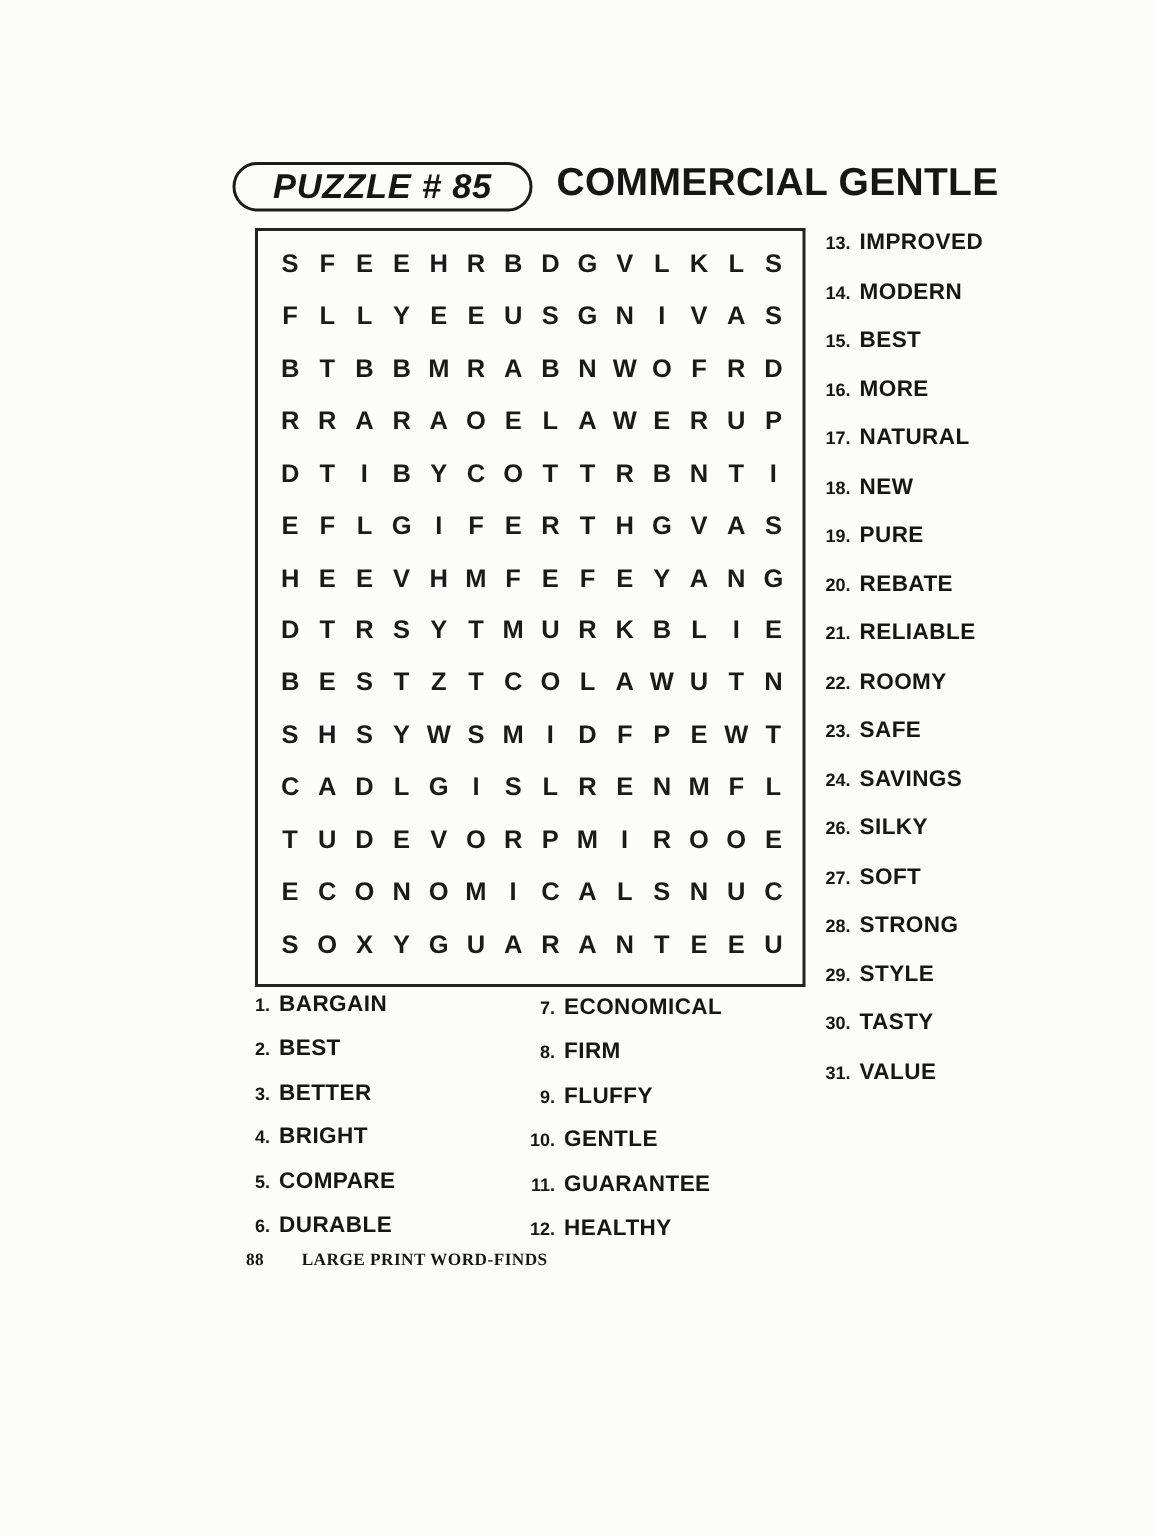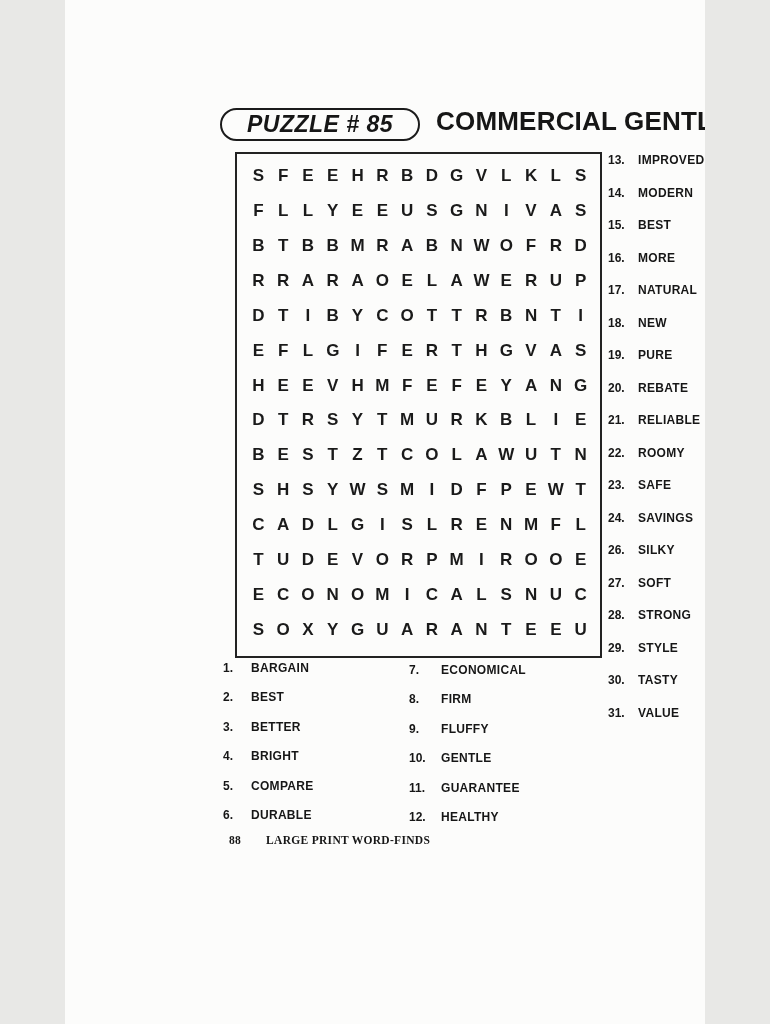--- a/index.html
+++ b/index.html
@@ -2,21 +2,21 @@
 <html><head>
 <meta charset="utf-8">
 <style>
   html, body {
     margin: 0;
     padding: 0;
     background: #e8e8e6;
   }
   .page {
     position: relative;
-    width: 640px;
+    width: 770px;
     height: 1024px;
     margin: 0 auto;
     background: #fcfcfb;
     font-family: "Liberation Sans", sans-serif;
     color: #161616;
     overflow: hidden;
   }
 
   
   .pill {
@@ -75,26 +75,26 @@
   }
 
   
   .wl-item {
     display: flex;
     align-items: baseline;
   }
   .wl-num {
     font-weight: bold;
     font-size: 12px;
-    text-align: left;
+    text-align: right;
     flex: none;
   }
   .wl-word {
     font-weight: bold;
-    font-size: 12px;
+    font-size: 15px;
     letter-spacing: 0.3px;
     margin-left: 6px;
     white-space: nowrap;
   }
 
   .right-list {
     position: absolute;
     left: 543px;
     top: 153px;
   }

